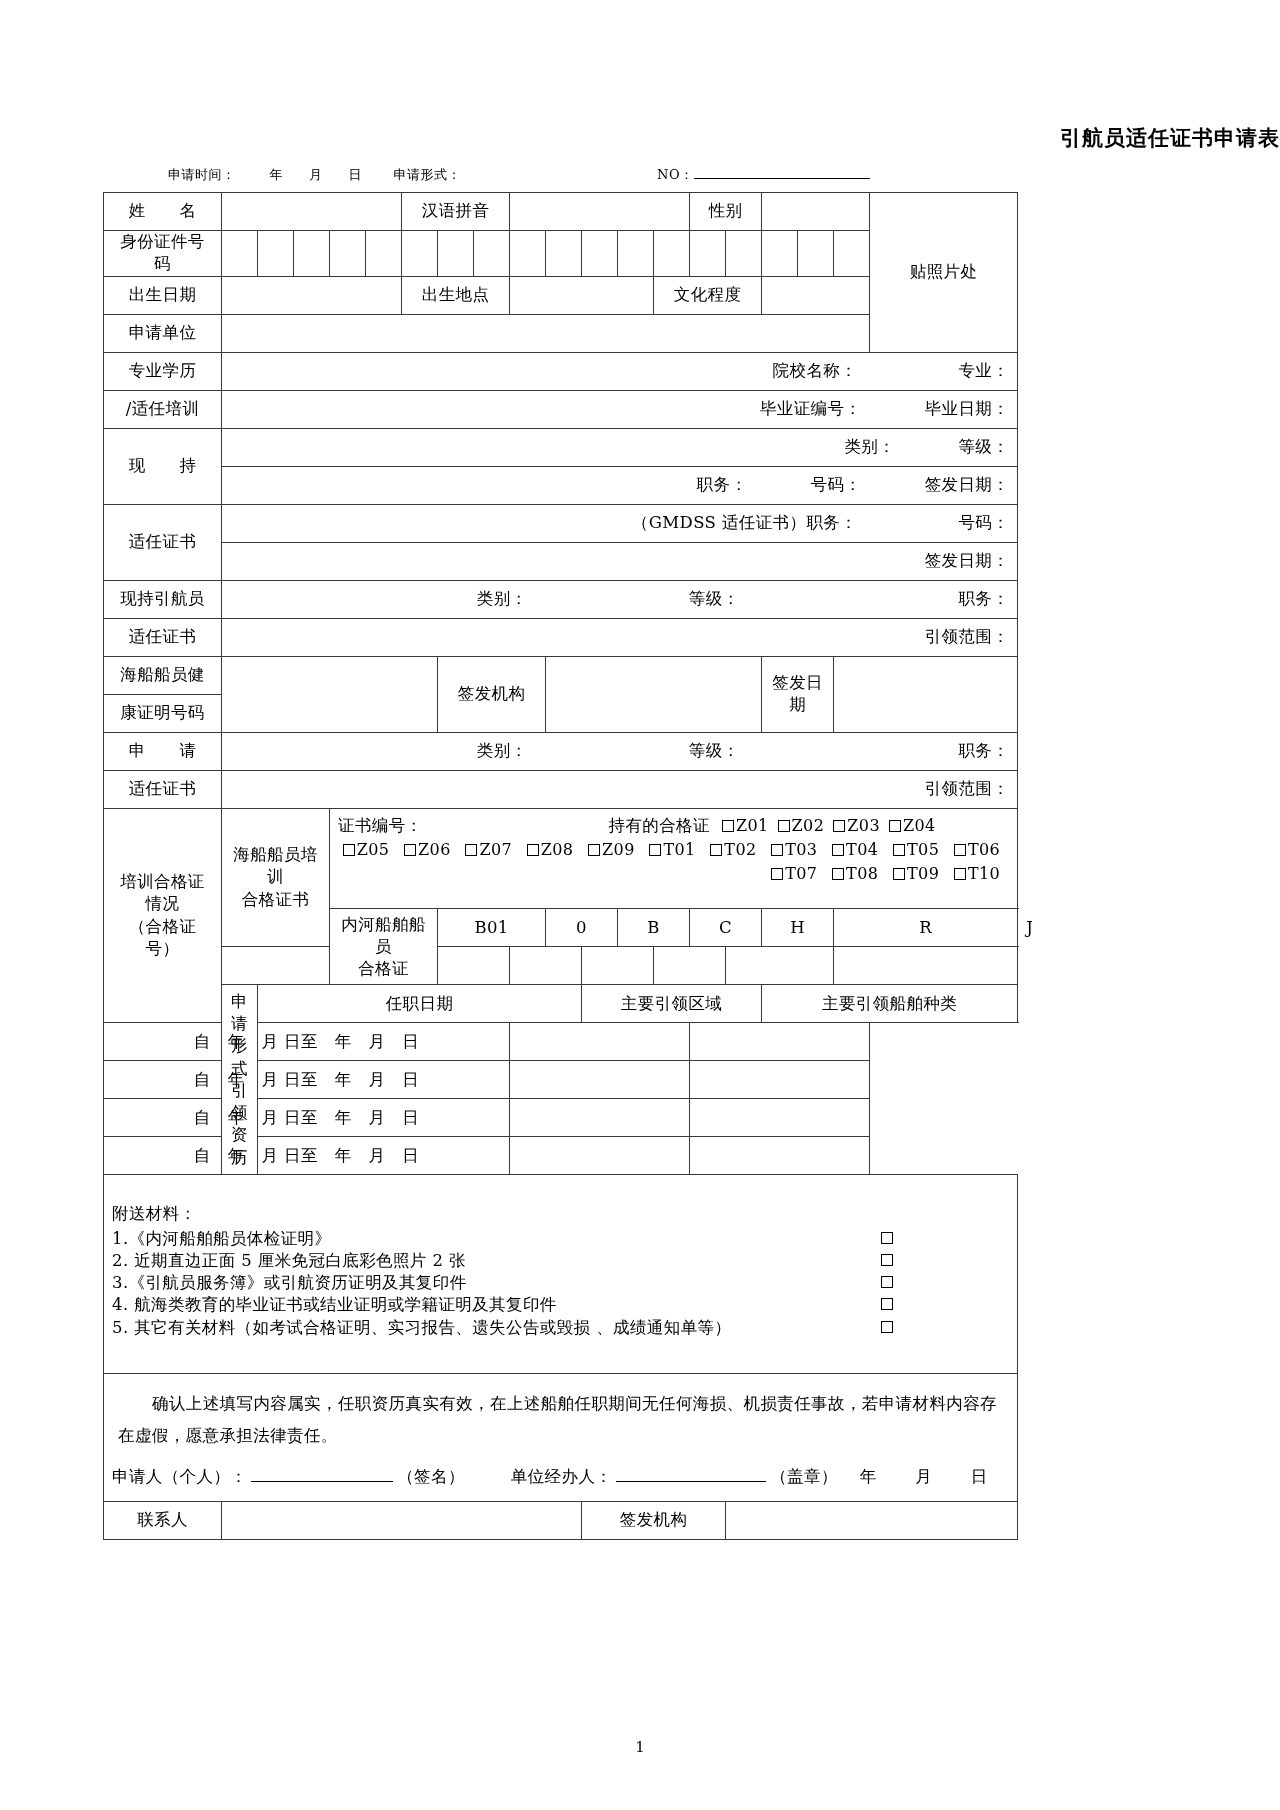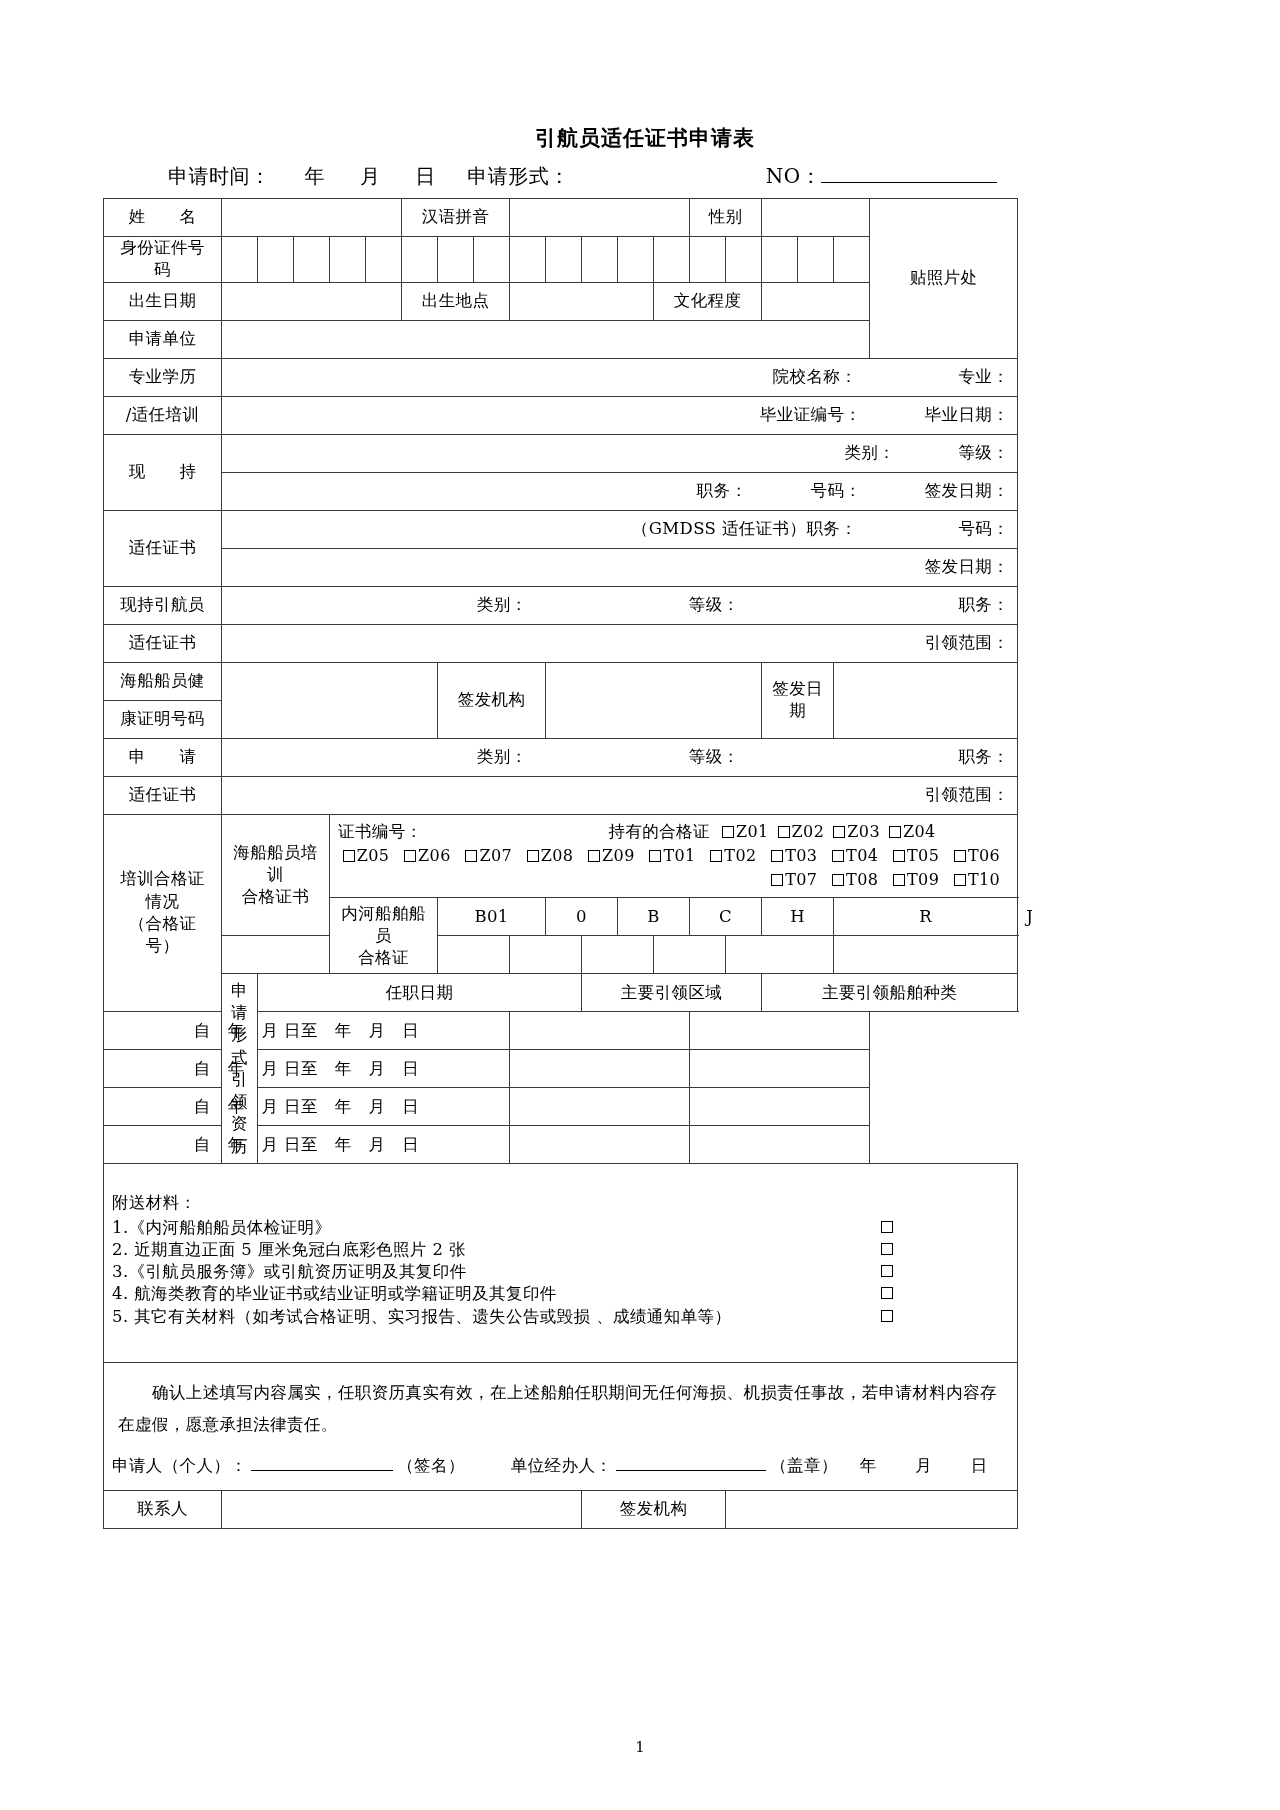--- a/index.html
+++ b/index.html
@@ -16,34 +16,34 @@
   }
   .page {
     width: 1280px;
     height: 1810px;
     box-sizing: border-box;
     padding: 0;
     position: relative;
   }
 
   .title {
-    text-align: center;
+    text-align: right;
     font-size: 21px;
     font-weight: bold;
     letter-spacing: 1px;
     margin: 0;
     padding-top: 126px;
     padding-left: 10px;
     line-height: 1.1;
   }
 
   .meta-line {
     display: flex;
     align-items: baseline;
-    font-size: 20px;
+    font-size: 13px;
     padding-left: 168px;
     padding-top: 14px;
     padding-right: 100px;
     letter-spacing: 0.5px;
   }
   .meta-gap-a { display: inline-block; width: 34px; }
   .meta-ymd { white-space: pre; letter-spacing: 2px; }
   .meta-gap-b { display: inline-block; width: 30px; }
   .meta-gap-c { display: inline-block; width: 196px; }
   .no-underline {
@@ -354,21 +354,21 @@
     <tr>
       <td rowspan="4" class="c">
         <div>培训合格证</div>
         <div>情况</div>
         <div>（合格证号）</div>
       </td>
       <td rowspan="2" colspan="3" class="c">
         <div>海船船员培训</div>
         <div>合格证书</div>
       </td>
-      <td colspan="16" class="l cert-line" style="height:80px; padding-top:6px; padding-bottom:6px;">
+      <td colspan="16" class="l cert-line" style="height:80px; padding-top:6px; padding-bottom:23px;">
         <div style="display:flex; align-items:baseline;">
           <span>证书编号：</span>
           <span style="display:inline-block;width:186px"></span>
           <span>持有的合格证</span>
           <span style="display:inline-block;width:12px"></span>
           <span class="cbwrap"><span class="cb"></span><span>Z01</span></span>
           <span class="cbwrap"><span class="cb"></span><span>Z02</span></span>
           <span class="cbwrap"><span class="cb"></span><span>Z03</span></span>
           <span class="cbwrap"><span class="cb"></span><span>Z04</span></span>
         </div>

